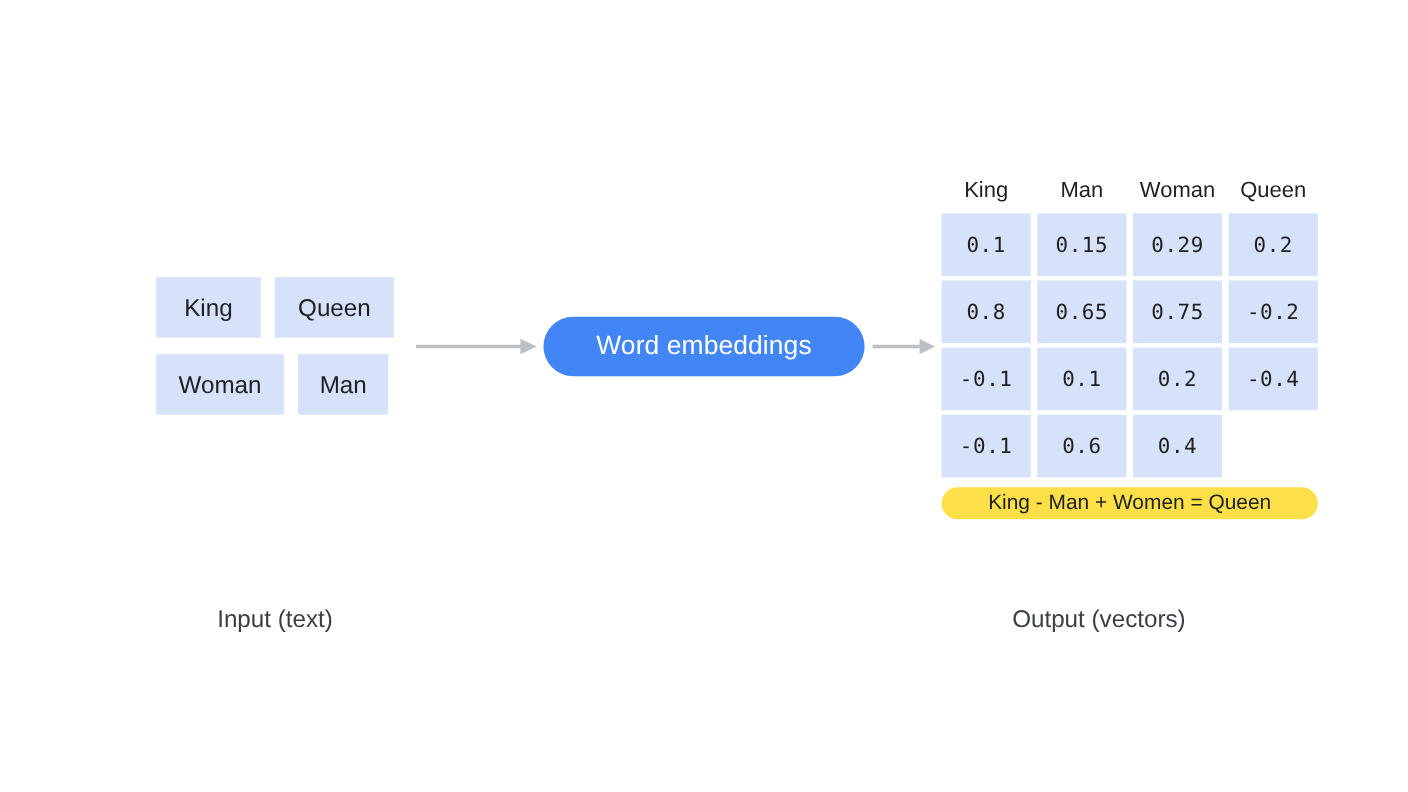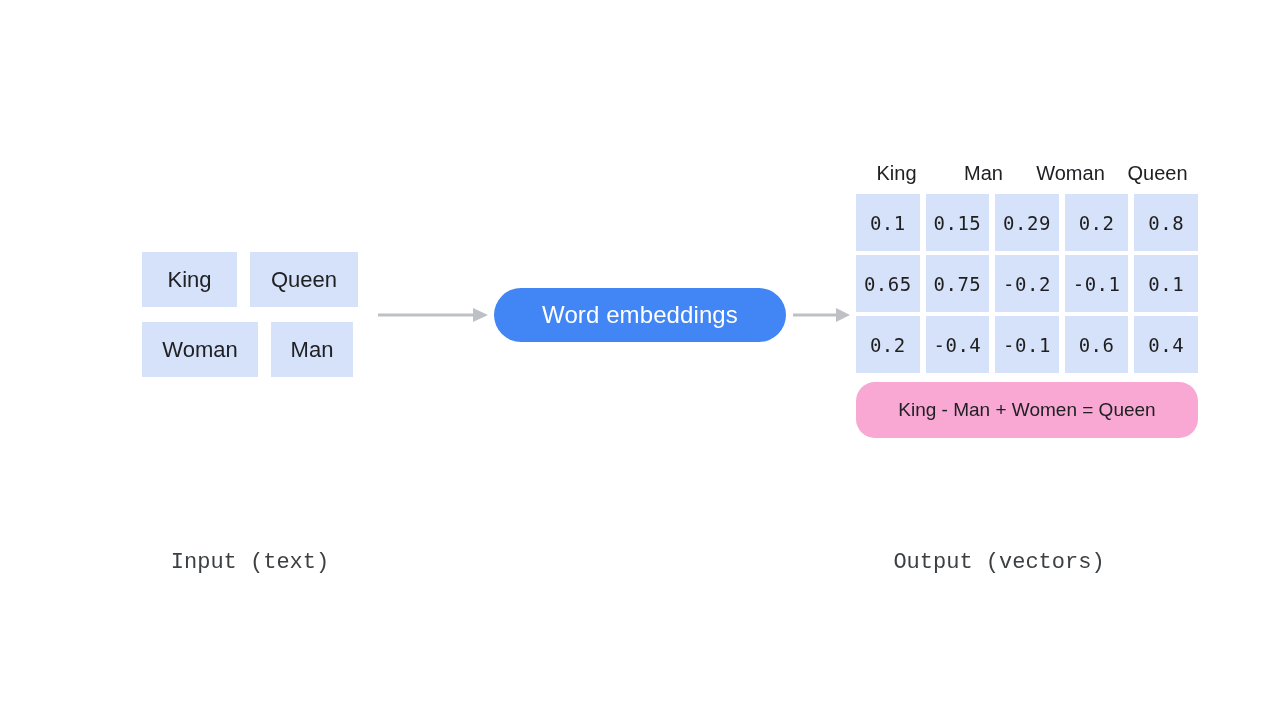--- a/index.html
+++ b/index.html
@@ -101,60 +101,59 @@
   }
   .matrix-header {
     font-size: 20px;
     color: #202124;
     text-align: center;
     line-height: 1;
     white-space: nowrap;
   }
   .matrix-grid {
     display: grid;
-    grid-template-columns: repeat(5, 1fr);
+    grid-template-columns: repeat(4, 1fr);
     column-gap: 6px;
     row-gap: 4px;
   }
   .matrix-cell {
     background: #d6e2f9;
     height: 57px;
     display: flex;
     align-items: center;
     justify-content: center;
     font-family: "DejaVu Sans Mono", monospace;
     font-size: 19px;
     color: #1f1f1f;
     letter-spacing: 0.5px;
     box-sizing: border-box;
   }
 
   #equation-pill {
     margin-top: 9px;
-    height: 56px;
+    height: 29px;
     border-radius: 19px;
-    background: #f9a8d4;
+    background: #fde047;
     display: flex;
     align-items: center;
     justify-content: center;
     font-size: 19px;
     color: #202124;
     white-space: nowrap;
     box-sizing: border-box;
   }
 
   
   .caption {
     position: absolute;
     font-size: 22px;
     color: #3c4043;
     line-height: 1;
     white-space: nowrap;
     text-align: center;
-    font-family: Liberation Mono, monospace;
   }
   #caption-input  { left: 142px; top: 552px; width: 216px; }
   #caption-output { left: 828px; top: 552px; width: 342px; }
 </style>
 </head>
 <body>
 
 <div class="stage">
 
   <div id="input-group">

